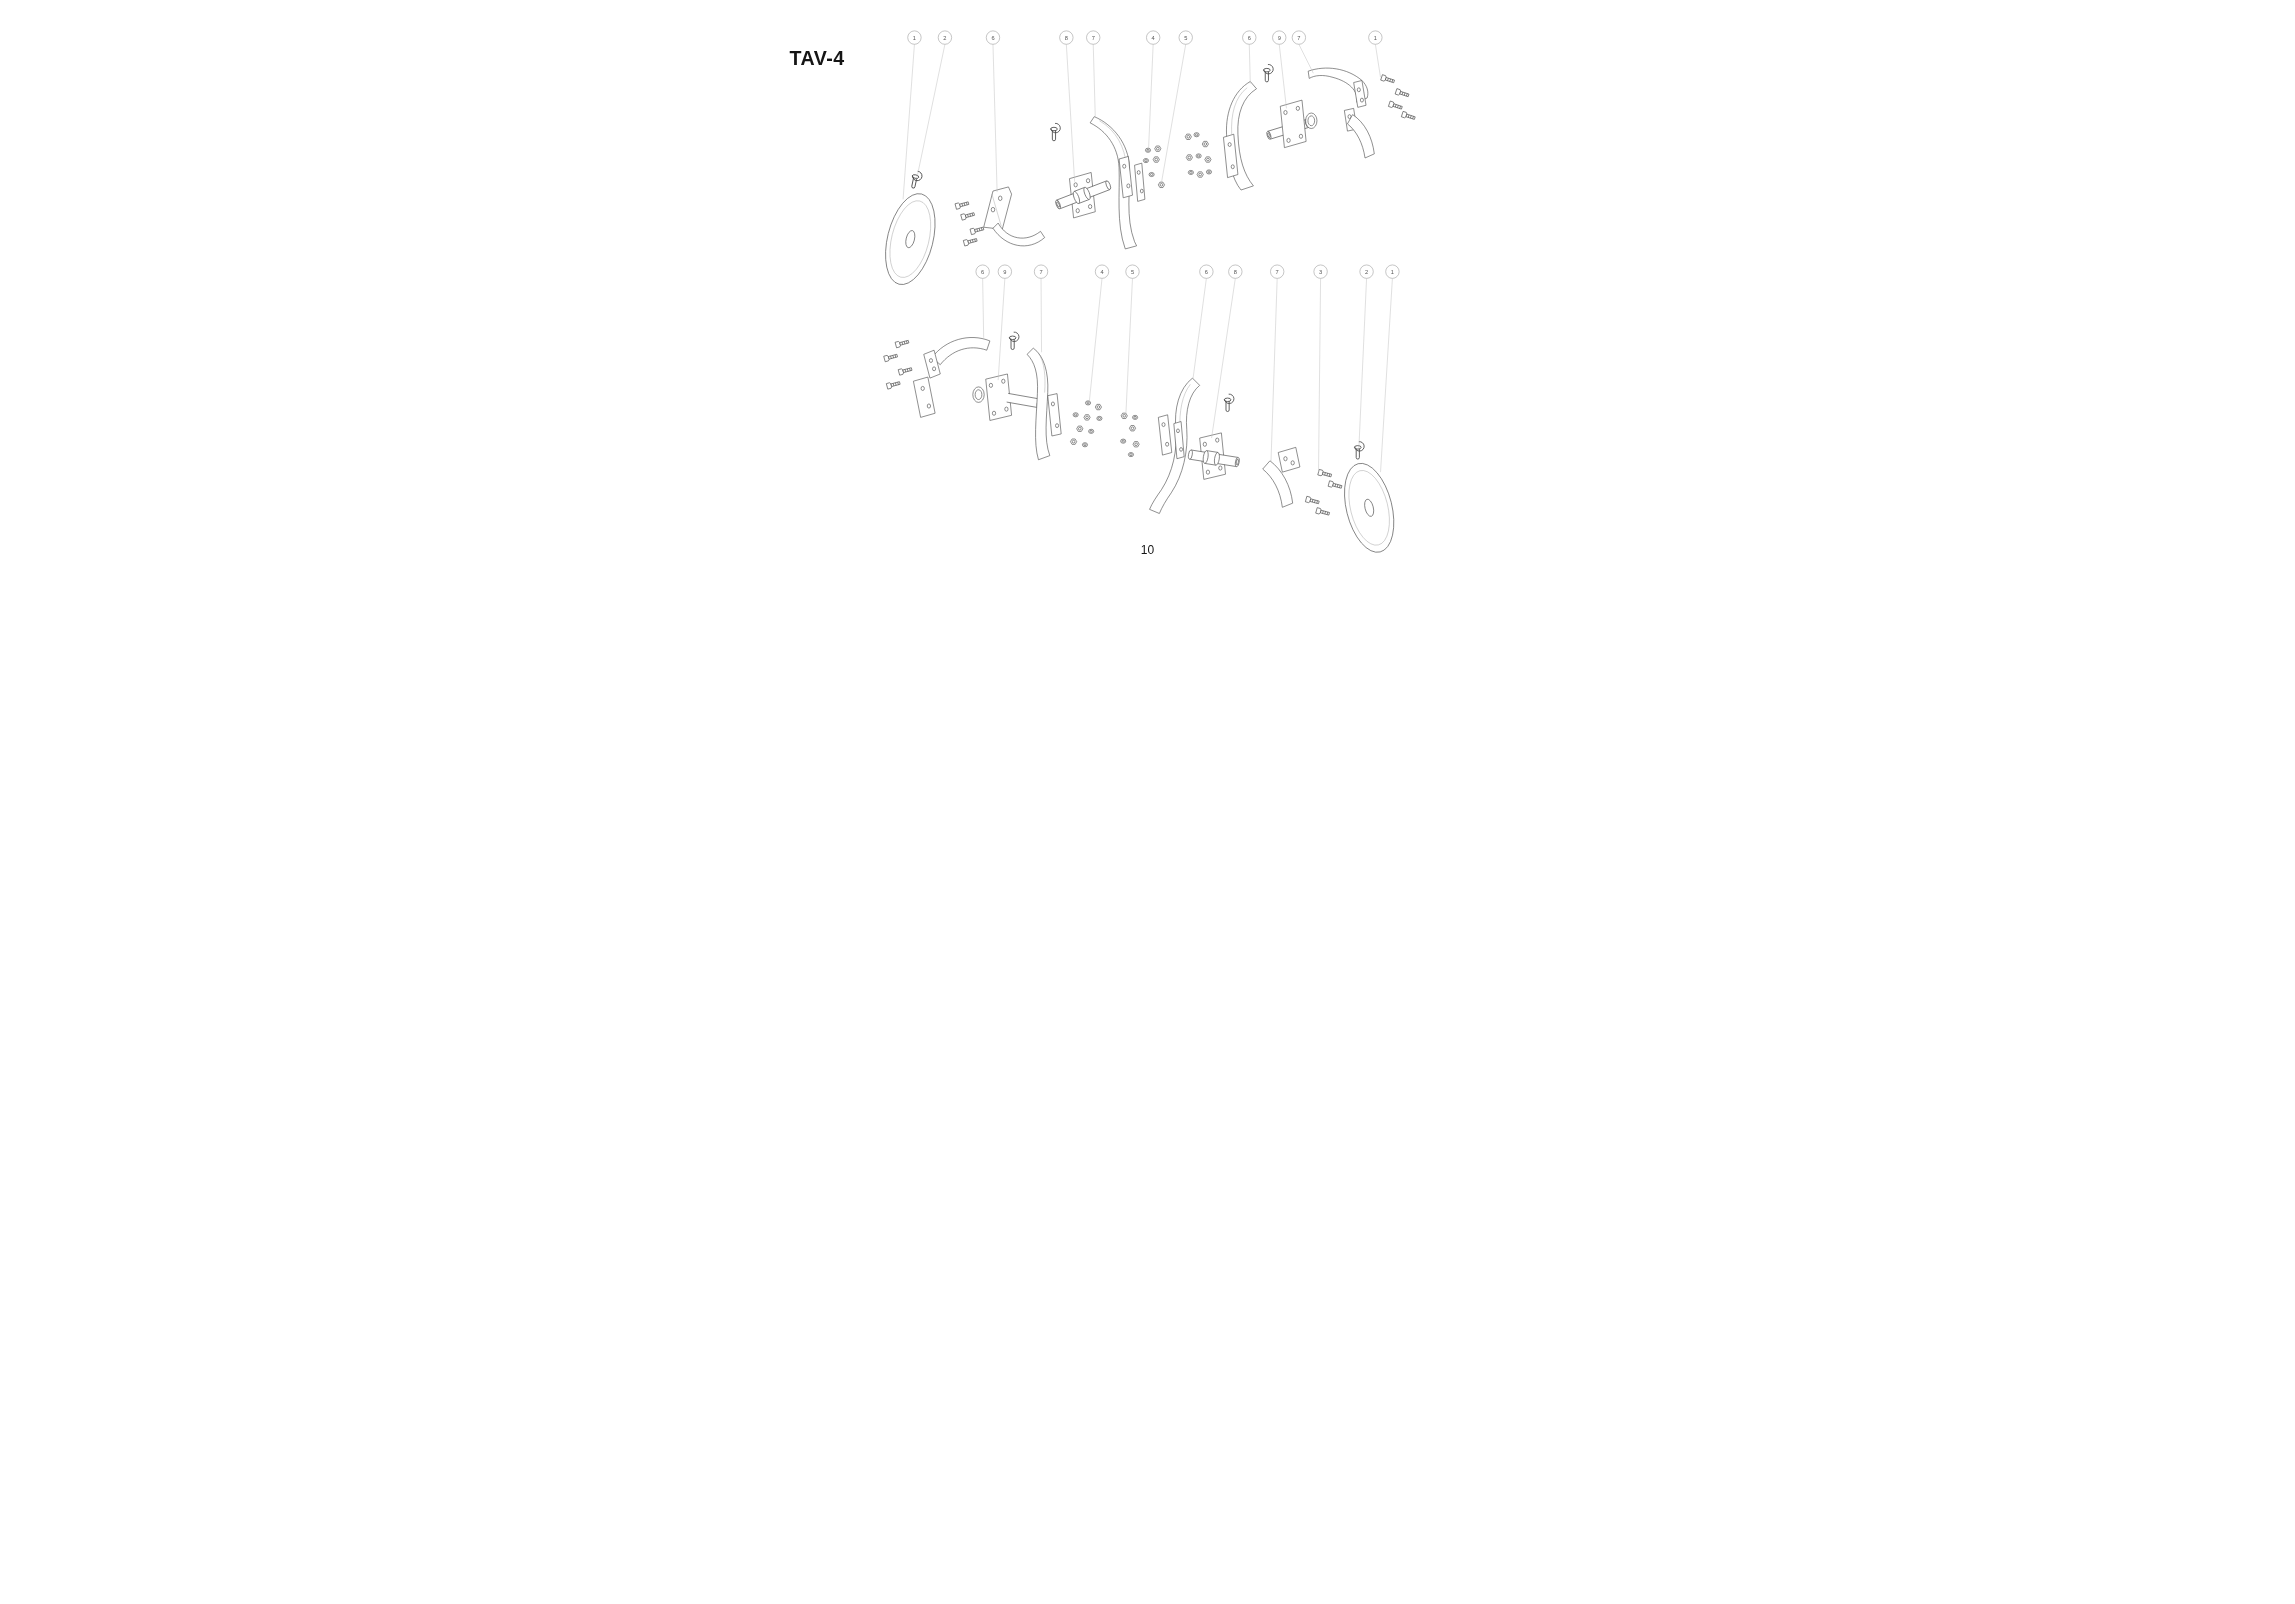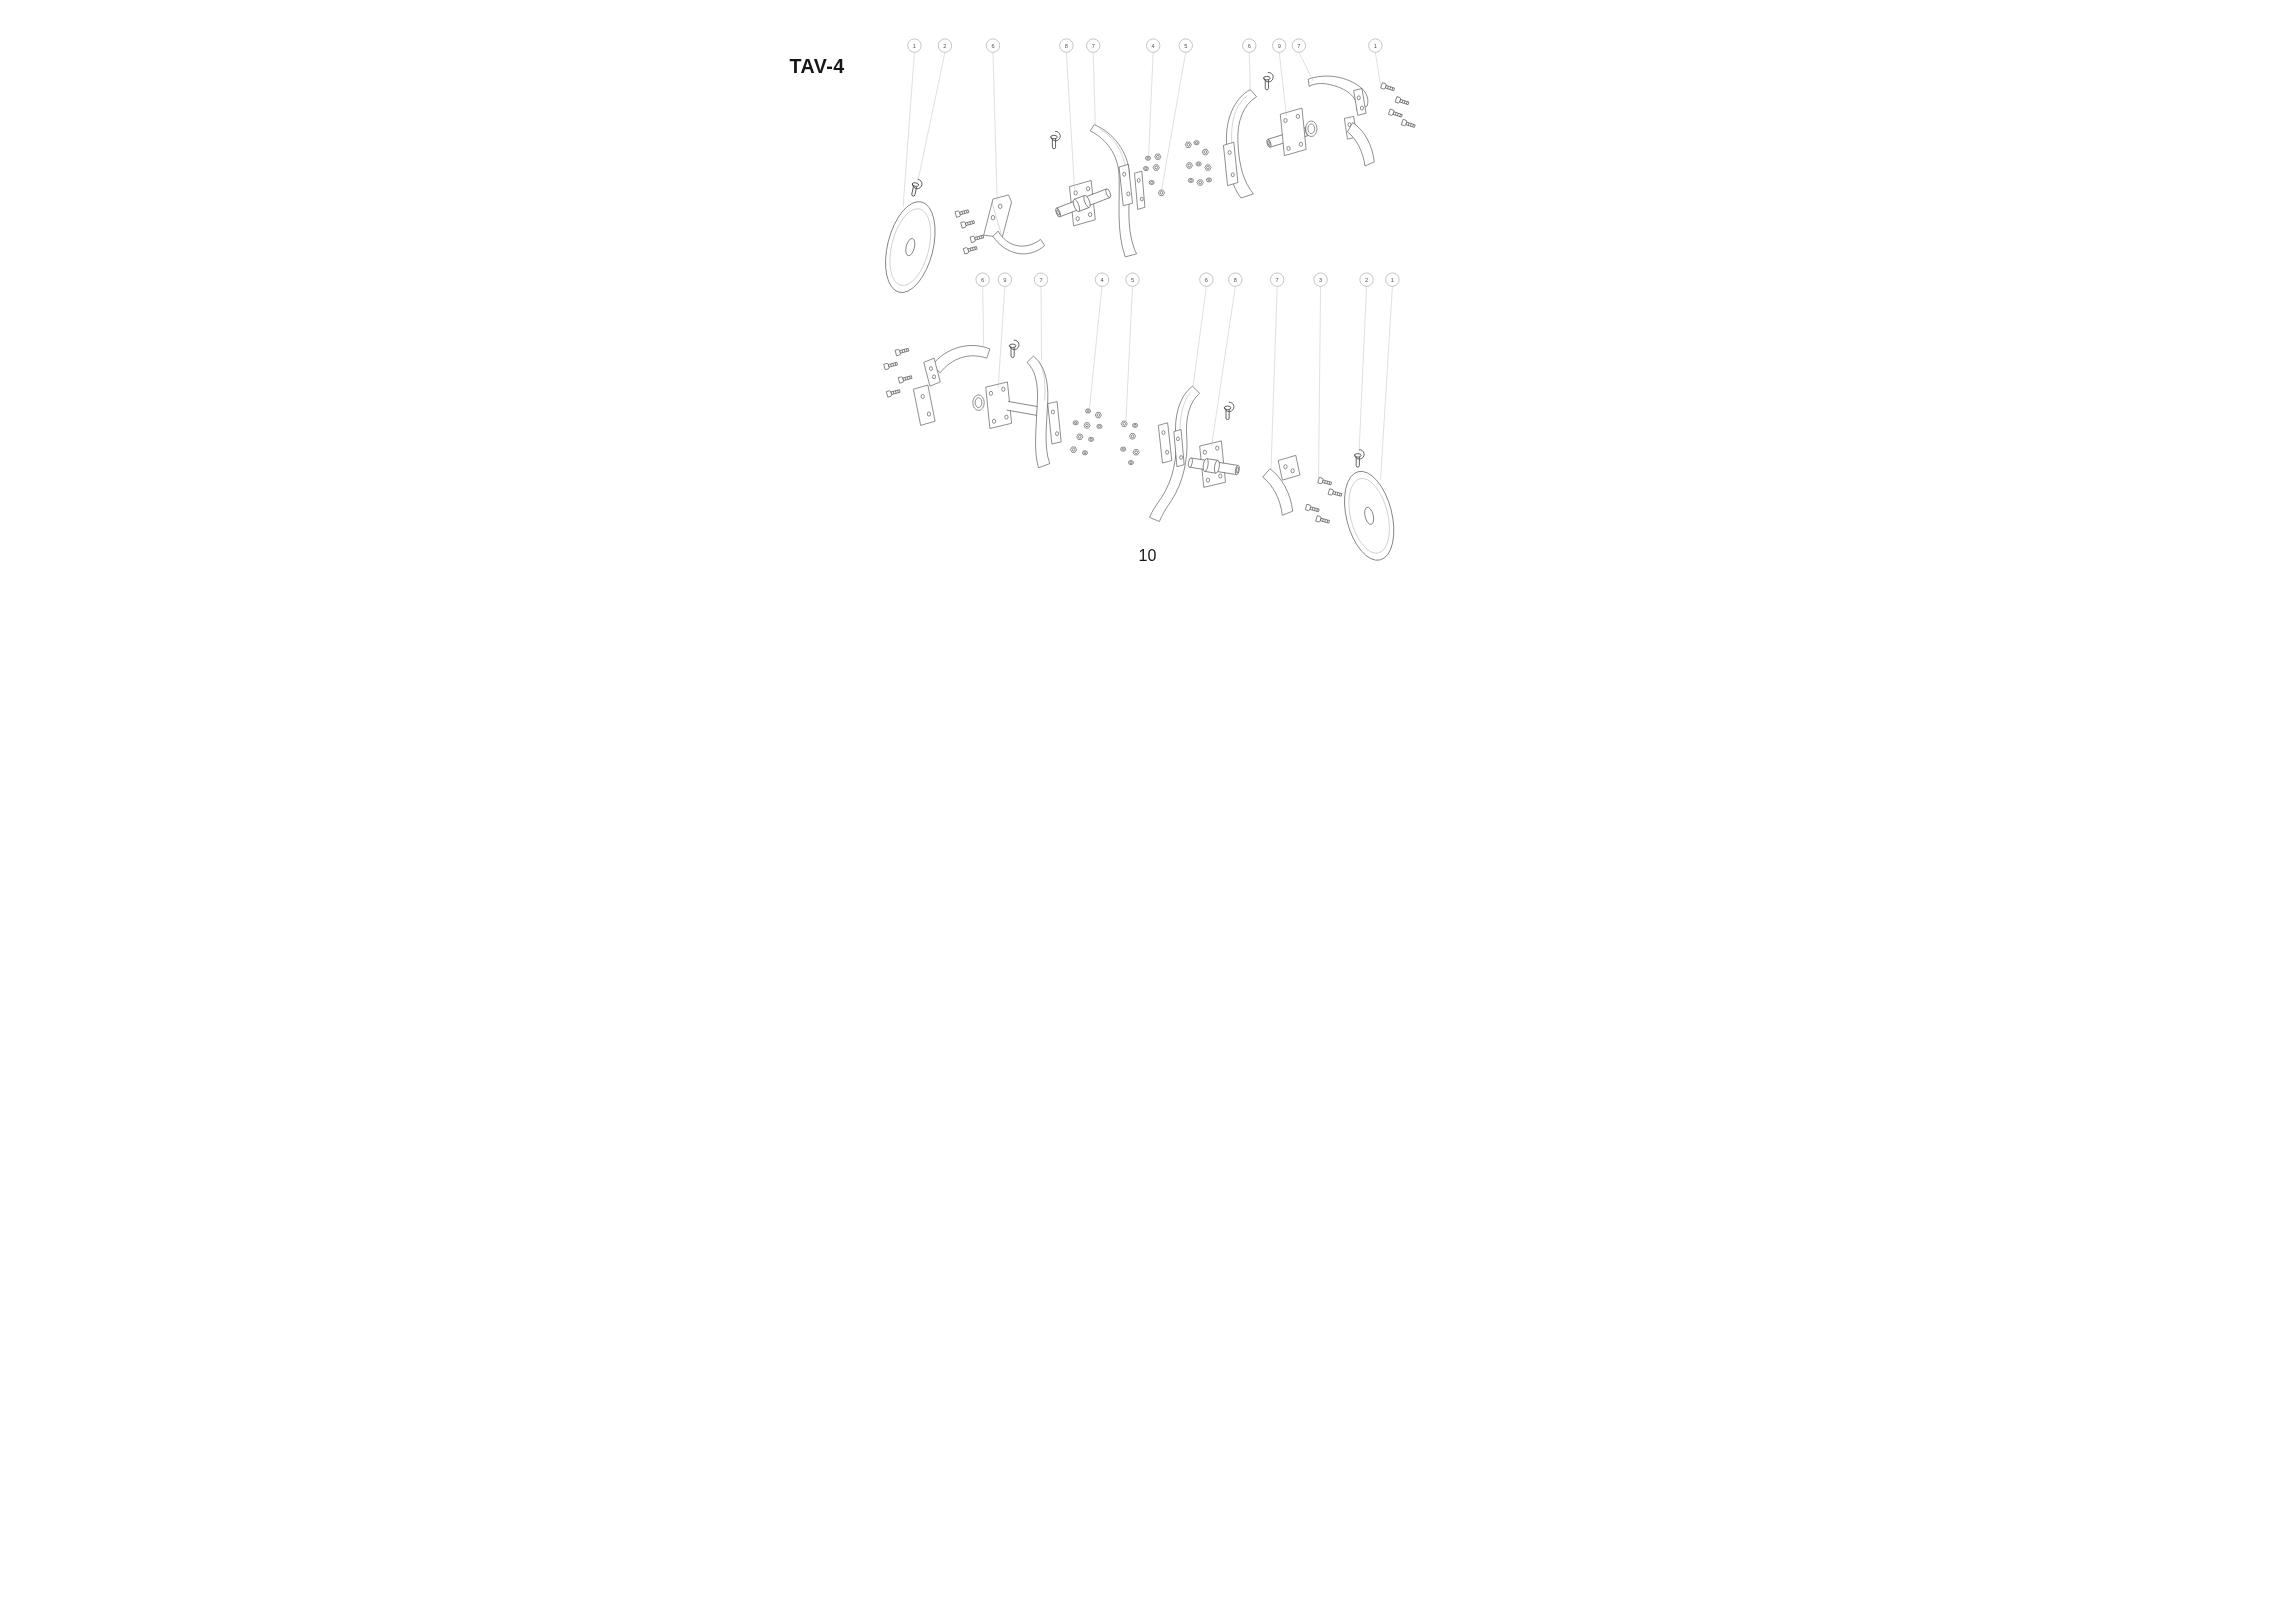--- a/index.html
+++ b/index.html
@@ -1,20 +1,20 @@
 <!DOCTYPE html>
 <html style="font-size:8.3px"><head>
 <meta charset="utf-8">
 <style>
   * { margin:0; padding:0; box-sizing:border-box; }
   html,body { background:#ffffff; }
   body { font-family:"Liberation Sans", sans-serif; }
-  .page { position:relative; width:796px; height:556px; margin:12px auto; background:#fff; overflow:hidden; }
+  .page { position:relative; width:796px; height:556px; margin:4px auto; background:#fff; overflow:hidden; }
   .page-title { position:absolute; left:40px; top:43px; font-size:19.6px; font-weight:bold; letter-spacing:0.5px; color:#151515; }
-  .page-number { position:absolute; left:0; right:0; bottom:3.1px; text-align:center; font-size:16px; color:#151515; }
+  .page-number { position:absolute; left:0; right:0; bottom:3.1px; text-align:center; font-size:12px; color:#151515; }
   svg.diagram { position:absolute; left:0; top:0; width:100%; height:100%; }
   .part { fill:#ffffff; stroke:#4a4a4a; stroke-width:1.2; stroke-linejoin:round; }
   .open { fill:none; stroke:#4a4a4a; stroke-width:1.2; stroke-linejoin:round; }
   .thin { fill:none; stroke:#9a9a9a; stroke-width:0.8; }
   .fillonly { fill:#ffffff; stroke:none; }
   .leader { stroke:#bcbcbc; stroke-width:0.9; fill:none; }
   .balloon { fill:#ffffff; stroke:#9a9a9a; stroke-width:1.1; }
   .balloon-label { font-family:"Liberation Sans", sans-serif; font-size:11px; fill:#555; text-anchor:middle; }
 </style>
 </head>

